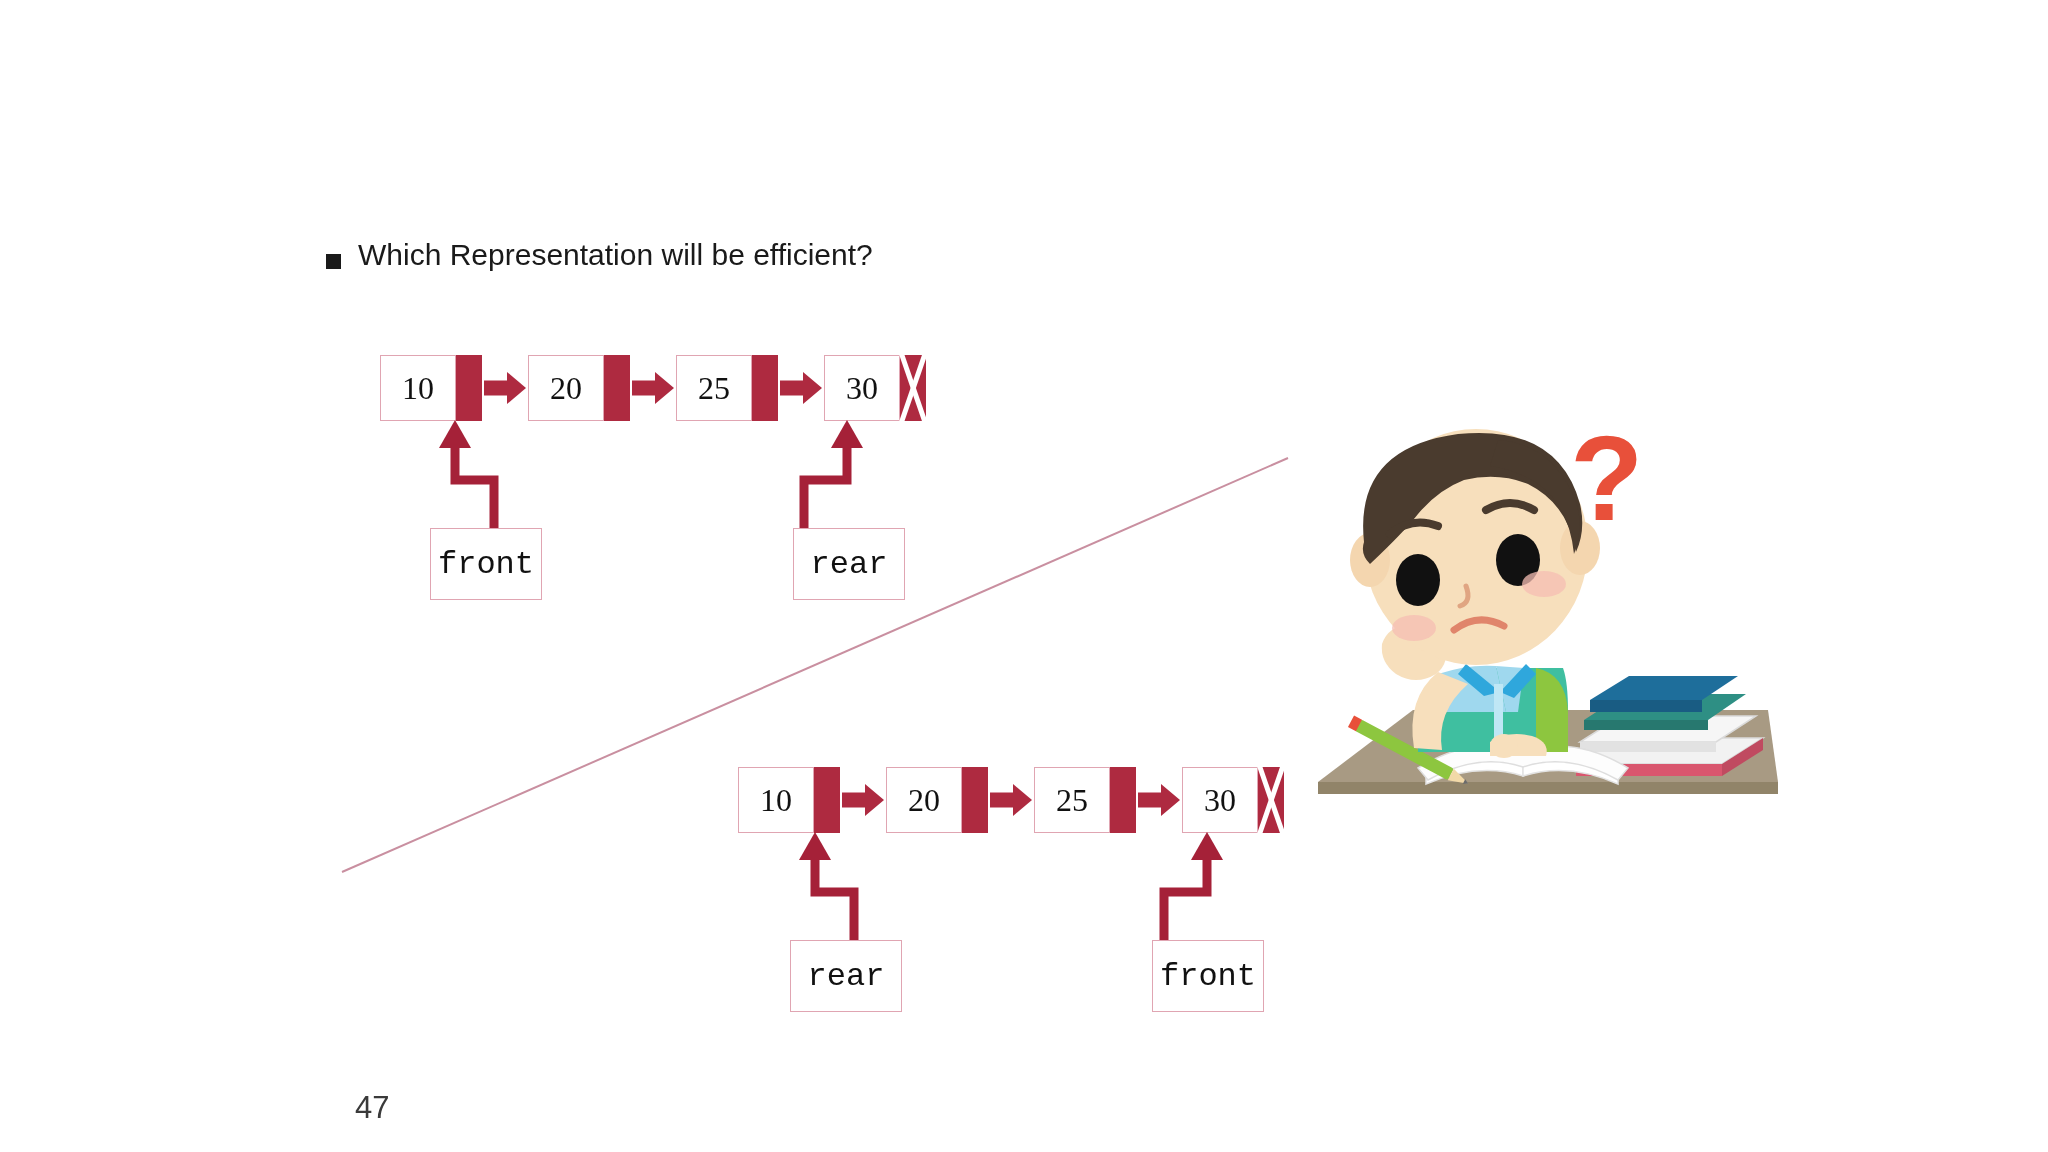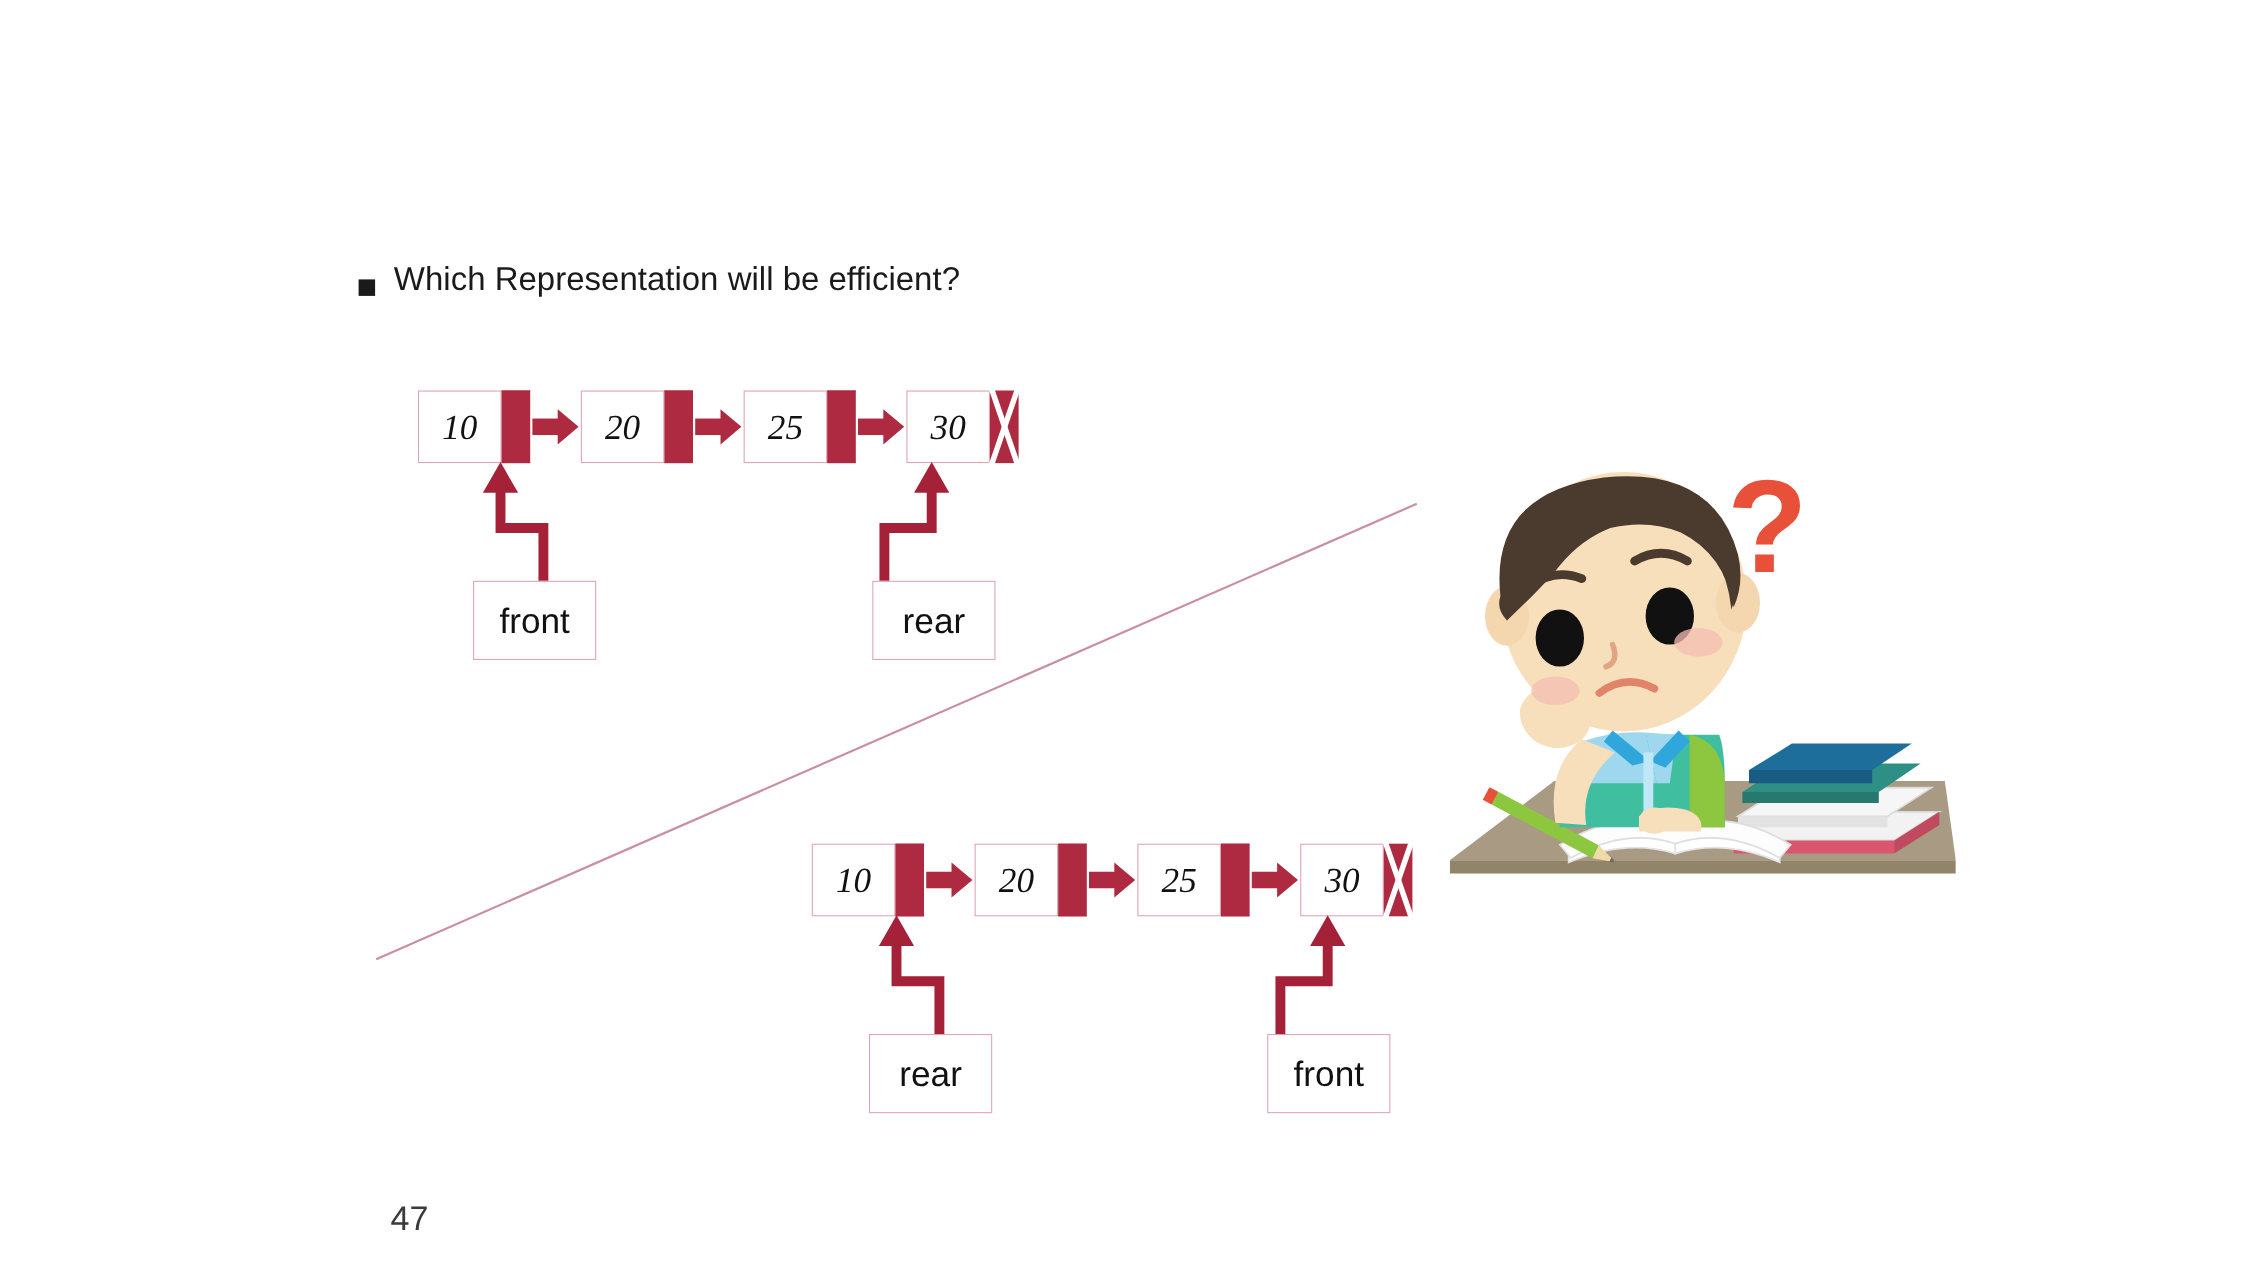--- a/index.html
+++ b/index.html
@@ -65,21 +65,20 @@
   }
 
   
   .ll-diagram {
     position: absolute;
   }
   .ll-nodes {
     position: absolute;
     display: flex;
     align-items: center;
-    font-style: italic;
   }
   .ll-node {
     display: flex;
     align-items: stretch;
     position: relative;
   }
   .node-data {
     width: 76px;
     height: 66px;
     background: #ffffff;
@@ -155,20 +154,21 @@
     width: 112px;
     height: 72px;
     background: #ffffff;
     border: 1.5px solid #E0A5B2;
     box-sizing: border-box;
     display: flex;
     align-items: center;
     justify-content: center;
     font-size: 32px;
     color: #111111;
+    font-family: Liberation Mono, monospace;
   }
 
   
   .connector {
     position: absolute;
     overflow: visible;
     pointer-events: none;
   }
 
   

